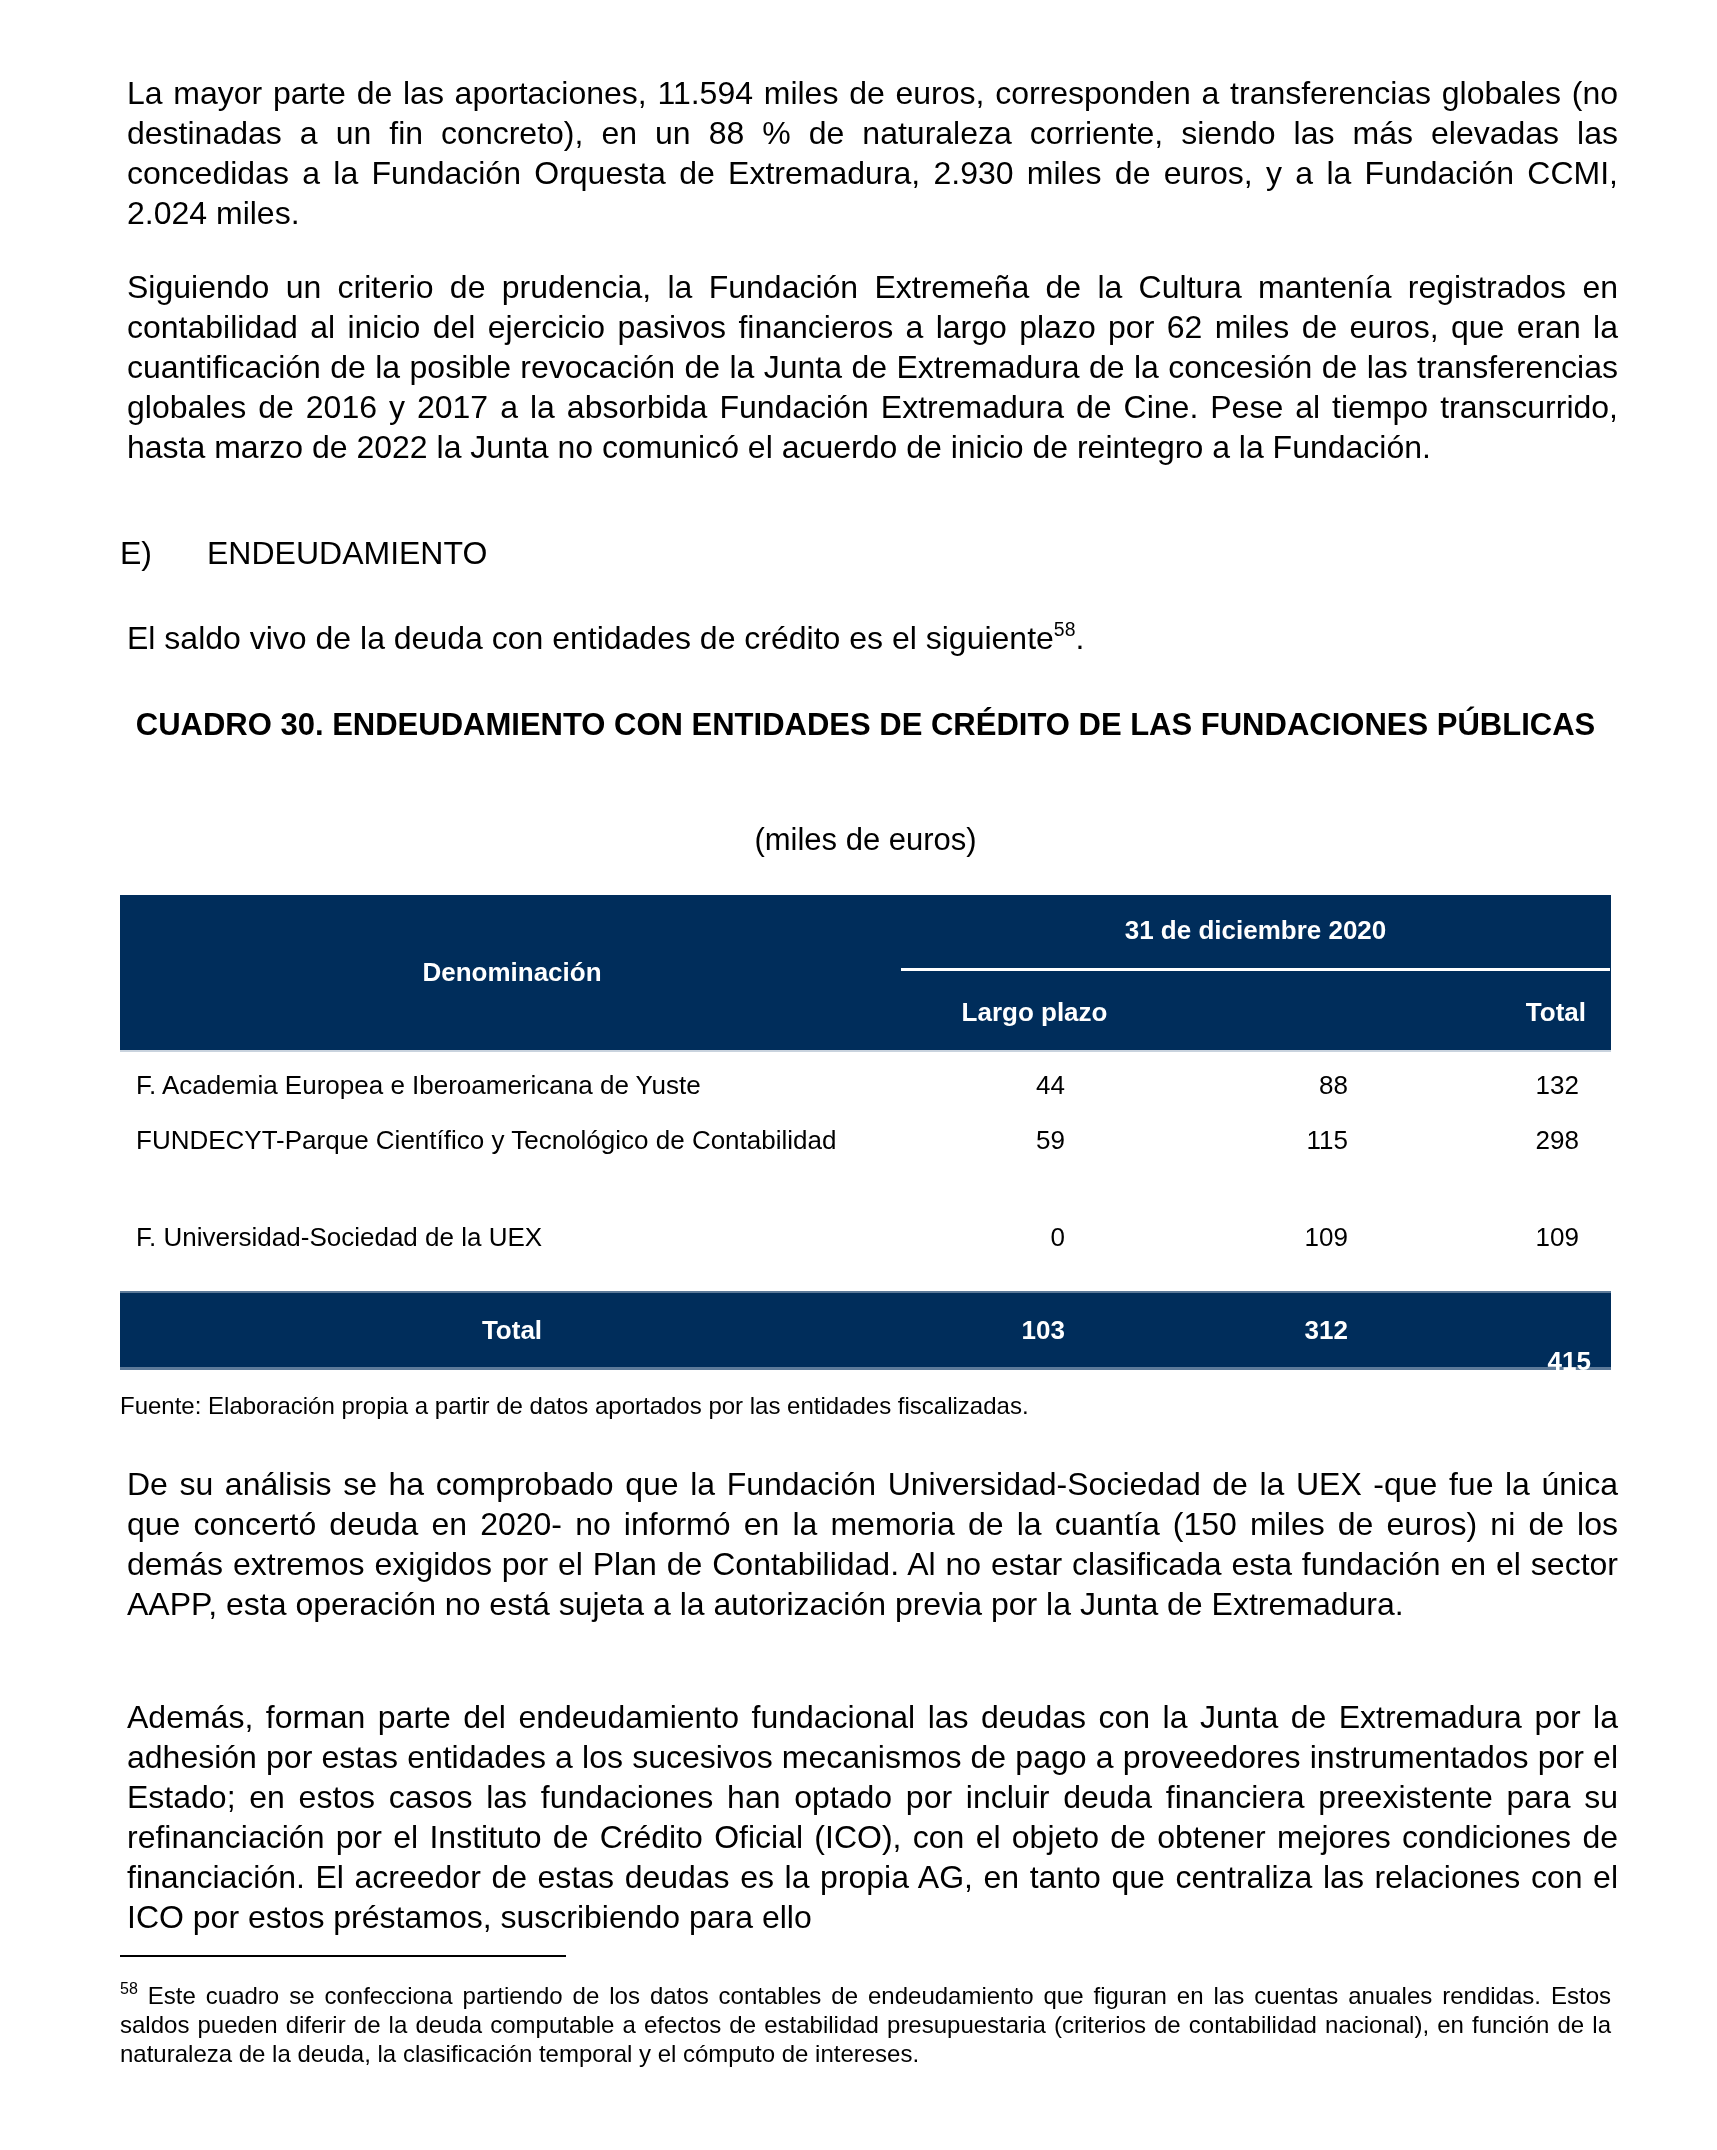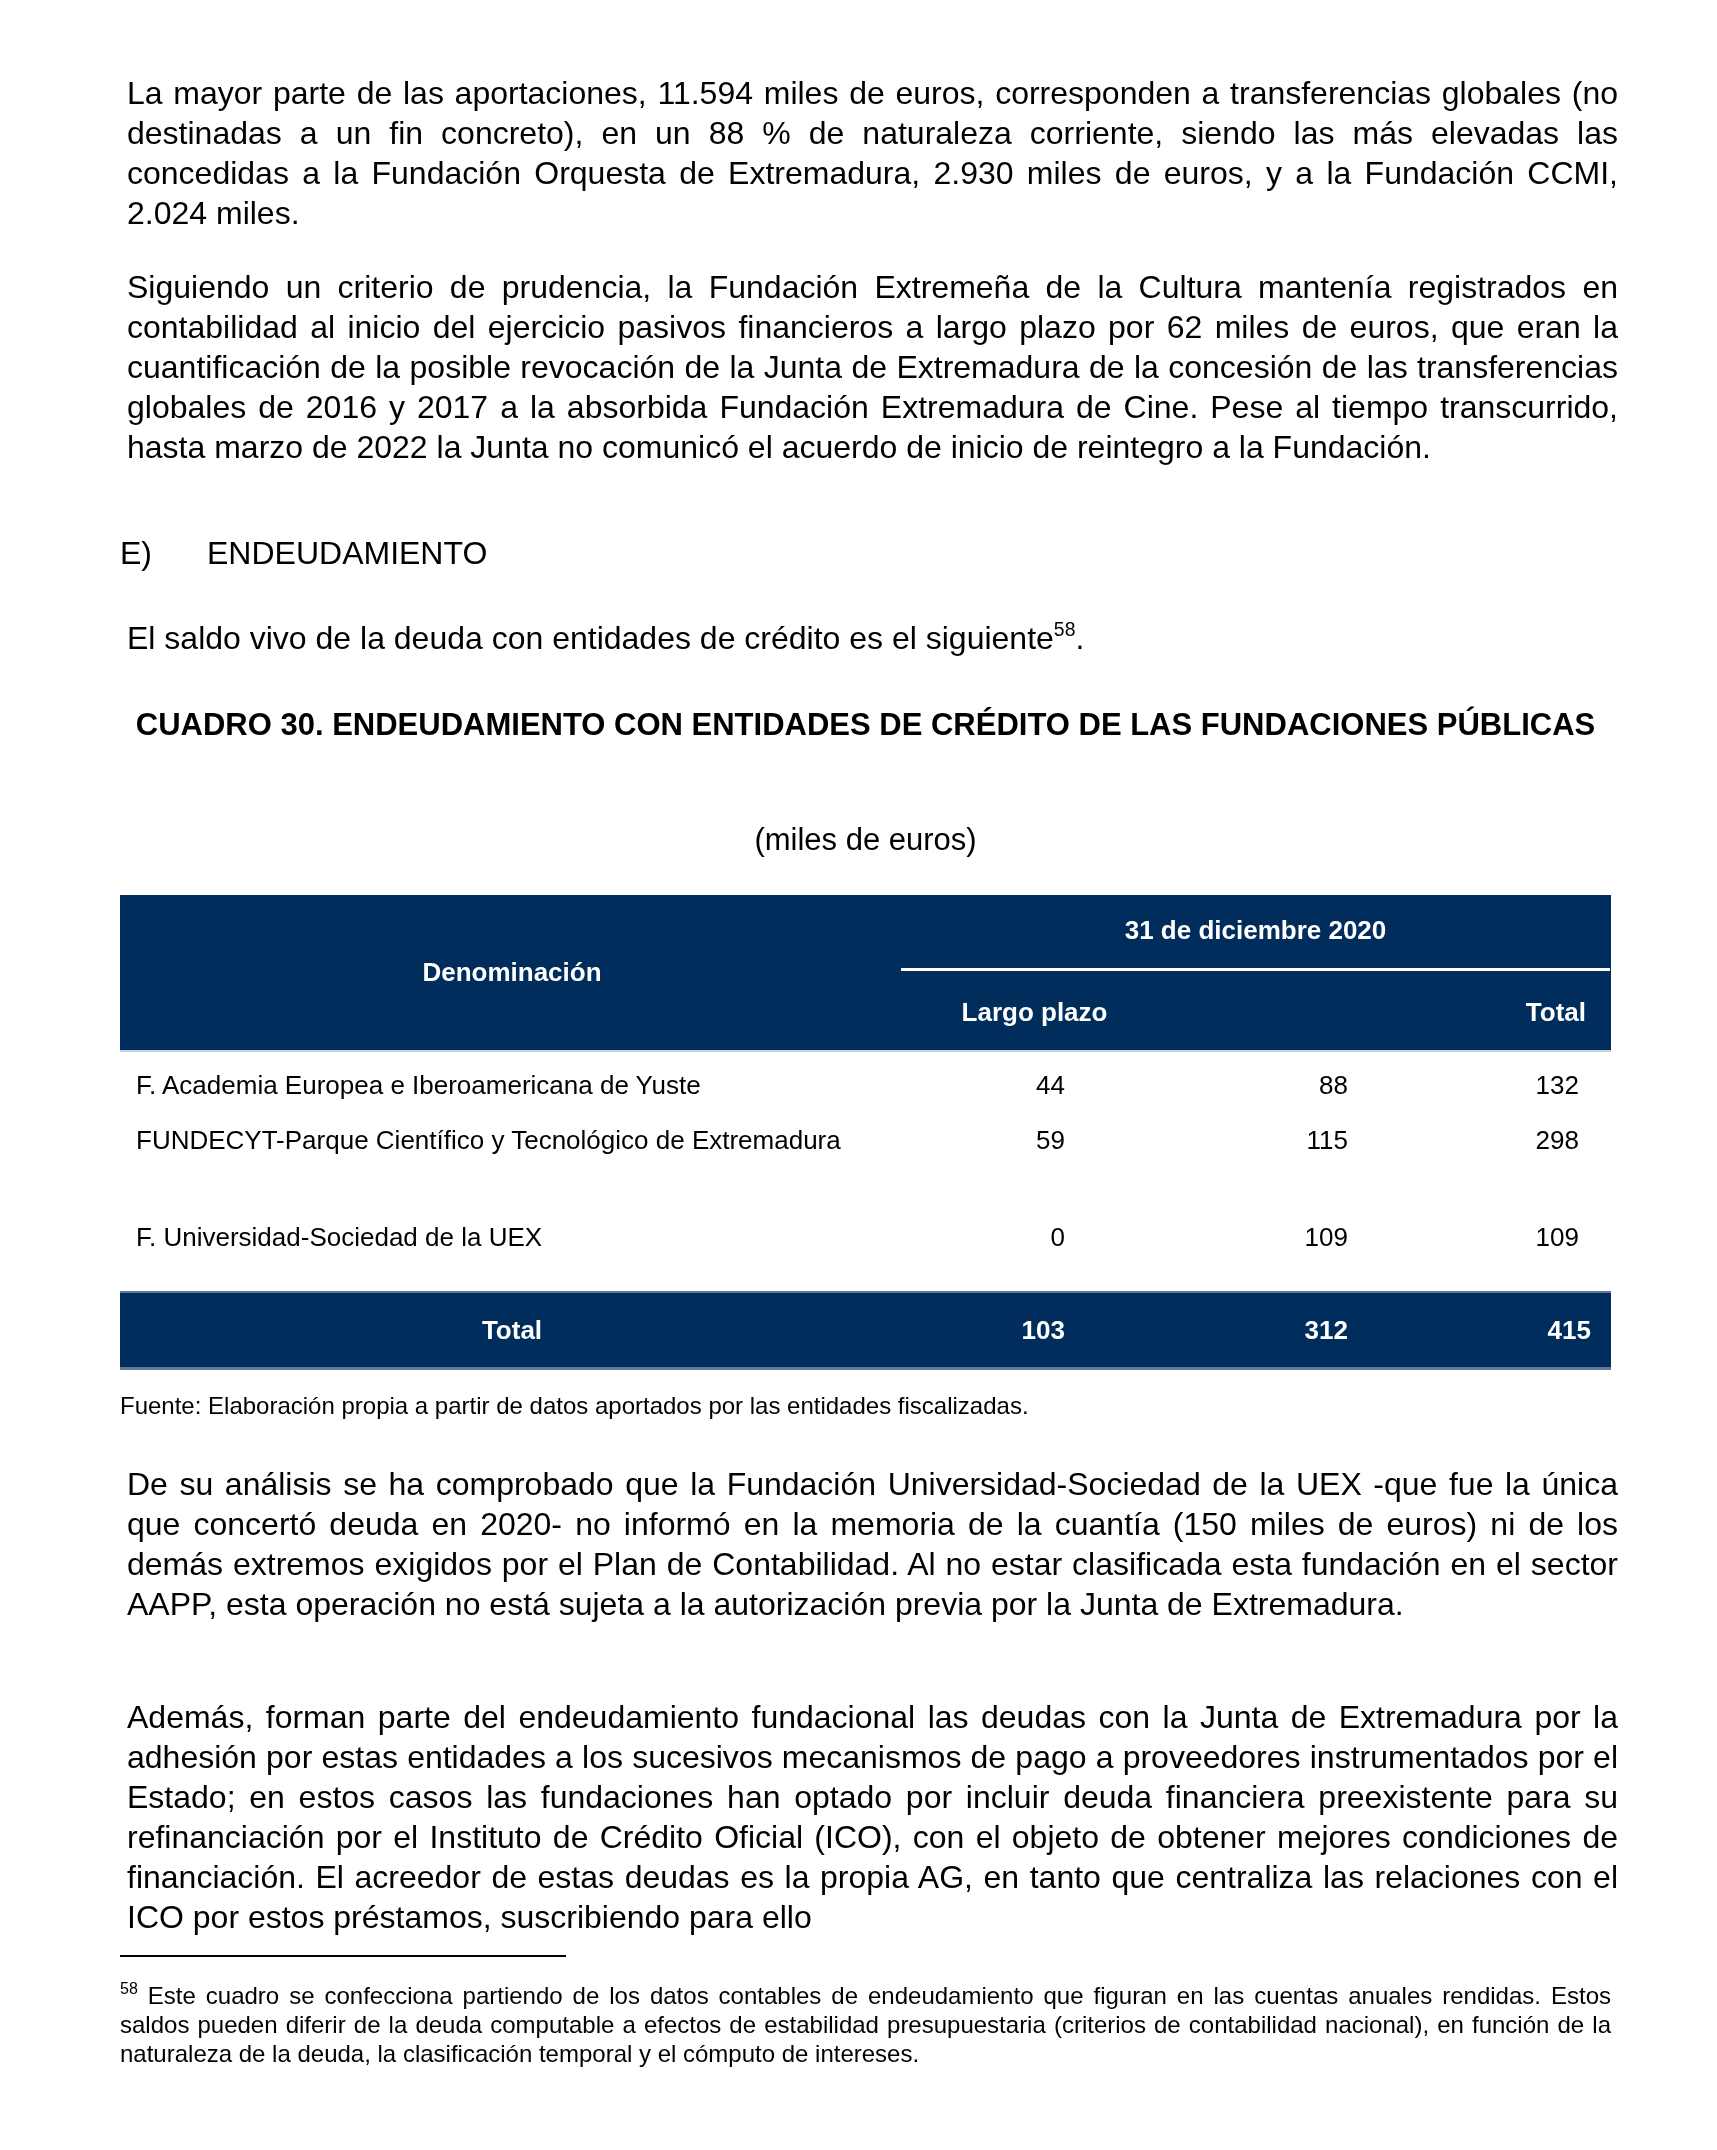--- a/index.html
+++ b/index.html
@@ -40,21 +40,21 @@
   #r1 { height: 69px; } #r1 > * { top: 18px; }
   #r2 { height: 101px; } #r2 > * { top: 3.2px; }
   #r3 { height: 69px; } #r3 > * { top: 0px; }
   .name.two { text-align-last: left; }
   .total { position: relative; height: 74px; background: #002d5b; color: #fff; font-weight: bold; font-size: 26px;
            border-top: 2.4px solid #5d7a99; border-bottom: 3.2px solid #5d7a99; }
   .total > * { position: absolute; top: 22px; line-height: 30px; }
   .total .tl { left: 0; width: 784px; text-align: center; }
   .total .n1 { left: 808px; width: 137px; text-align: right; }
   .total .n2 { left: 1050px; width: 178px; text-align: right; }
-  .total .n3 { left: 1305px; width: 166px; text-align: right; }
+  .total .n3 { left: 1305px; width: 166px; text-align: right; margin-top: 31px; }
   #source { position: absolute; top: 1391px; left: 0; font-size: 24px; line-height: 29px; }
   #p4 { position: absolute; top: 1457px; left: 0; width: 1491px; }
   #p5 { position: absolute; top: 1690px; left: 0; width: 1491px; }
   #fnrule { position: absolute; top: 1955px; left: 0; width: 446px; height: 2.4px; background: #000; }
   #footnote { position: absolute; top: 1981px; left: 0; width: 1491px; font-size: 24px; line-height: 29px;
               text-align: justify; margin: 0; }
   #footnote sup { font-size: 16px; vertical-align: 9.7px; }
 </style>
 </head>
 <body>
@@ -84,21 +84,21 @@
     </div>
     <div class="hline"></div>
 
     <div class="row" id="r1">
       <div class="name">F. Academia Europea e Iberoamericana de Yuste</div>
       <div class="num n1">44</div>
       <div class="num n2">88</div>
       <div class="num n3">132</div>
     </div>
     <div class="row" id="r2">
-      <div class="name two">FUNDECYT-Parque Científico y Tecnológico de Extremadura</div>
+      <div class="name two">FUNDECYT-Parque Científico y Tecnológico de Contabilidad</div>
       <div class="num n1">59</div>
       <div class="num n2">115</div>
       <div class="num n3">298</div>
     </div>
     <div class="row" id="r3">
       <div class="name">F. Universidad-Sociedad de la UEX</div>
       <div class="num n1">0</div>
       <div class="num n2">109</div>
       <div class="num n3">109</div>
     </div>

